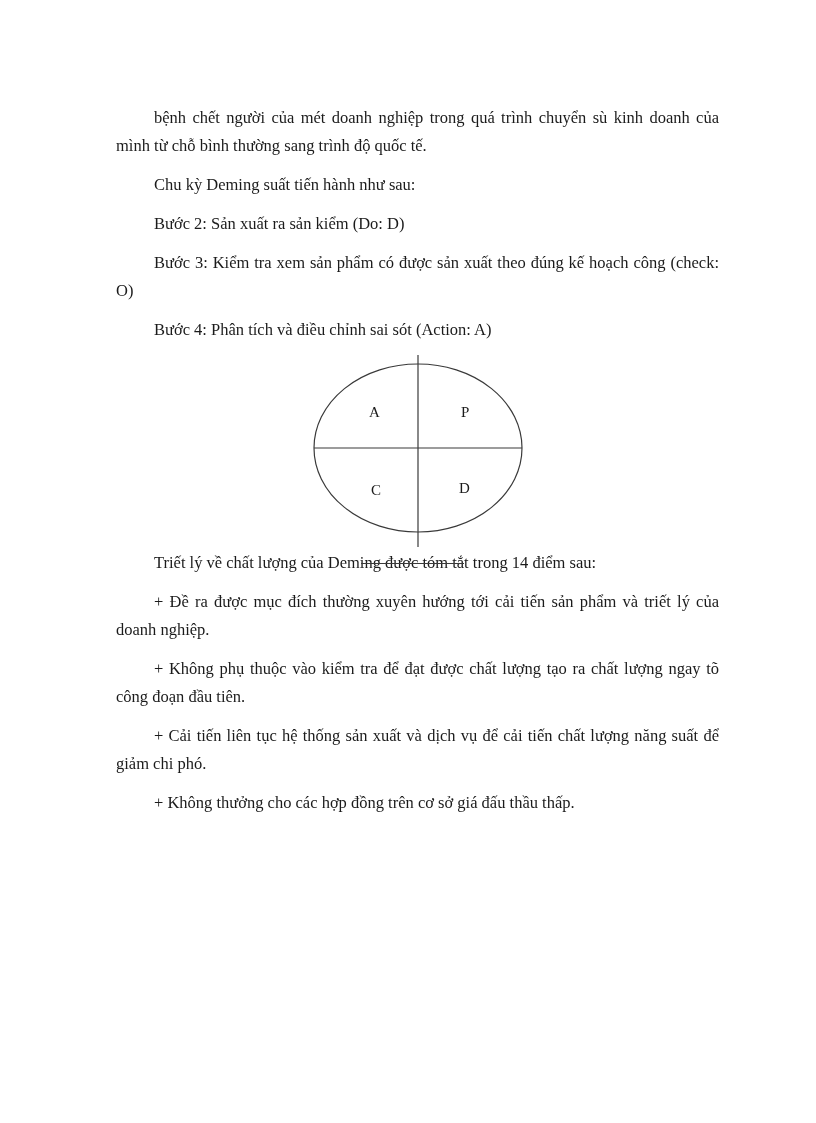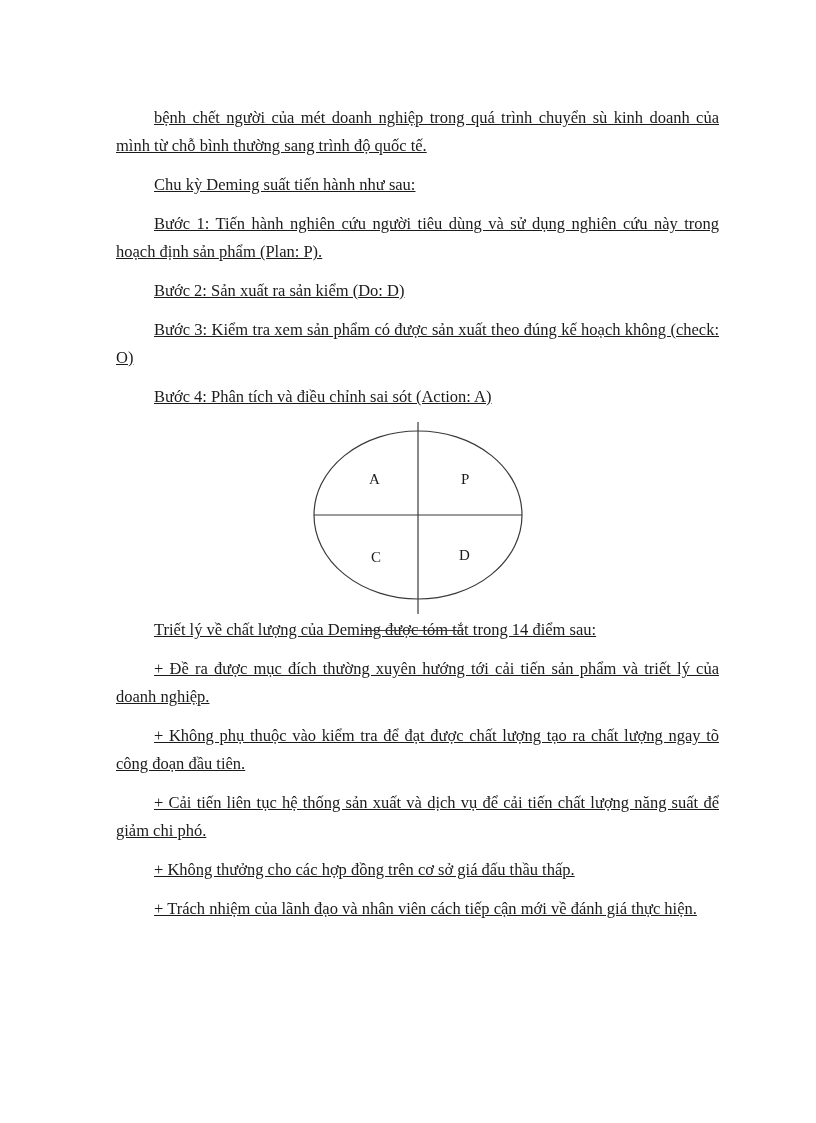--- a/index.html
+++ b/index.html
@@ -16,21 +16,20 @@
     padding: 104px 97px 40px 116px;
     font-family: "Liberation Serif", "DejaVu Serif", serif;
     color: #1b1b1b;
   }
   p.para {
     margin: 0 0 11px 0;
     font-size: 16.5px;
     line-height: 28px;
     text-align: justify;
     text-indent: 38px;
-    text-decoration: underline;
   }
   .diagram-wrap {
     position: relative;
     width: 100%;
     display: flex;
     justify-content: center;
     margin: 4px 0 2px 0;
     height: 192px;
   }
   .diagram-wrap svg {
@@ -54,23 +53,22 @@
     height: 0;
   }
 </style>
 </head>
 <body>
 
 <div class="page">
 
   <p class="para">bệnh chết người của mét doanh nghiệp trong quá trình chuyển sù kinh doanh của mình từ chỗ bình thường sang trình độ quốc tế.</p>
   <p class="para">Chu kỳ Deming suất tiến hành như sau:</p>
-  <p class="para">Bước 1: Tiến hành nghiên cứu người tiêu dùng và sử dụng nghiên cứu này trong hoạch định sản phẩm (Plan: P).</p>
   <p class="para">Bước 2: Sản xuất ra sản kiểm (Do: D)</p>
-  <p class="para">Bước 3: Kiểm tra xem sản phẩm có được sản xuất theo đúng kế hoạch không (check: O)</p>
+  <p class="para">Bước 3: Kiểm tra xem sản phẩm có được sản xuất theo đúng kế hoạch công (check: O)</p>
   <p class="para">Bước 4: Phân tích và điều chỉnh sai sót (Action: A)</p>
 
   <div class="diagram-wrap">
     <svg width="230" height="192" viewBox="0 0 230 192">
       <ellipse cx="115" cy="93" rx="104" ry="84" fill="none" stroke="#3a3a3a" stroke-width="1.2"></ellipse>
       <line x1="115" y1="0" x2="115" y2="192" stroke="#3a3a3a" stroke-width="1.2"></line>
       <line x1="11" y1="93" x2="219" y2="93" stroke="#3a3a3a" stroke-width="1.2"></line>
       <text class="quad-label" x="66" y="62">A</text>
       <text class="quad-label" x="158" y="62">P</text>
       <text class="quad-label" x="68" y="140">C</text>
@@ -79,15 +77,14 @@
   </div>
 
   <p class="para para-with-artifact">
     <span>Triết lý về chất lượng của Deming được tóm tắt trong 14 điểm sau:</span>
     <span class="line-artifact"></span>
   </p>
   <p class="para">+ Đề ra được mục đích thường xuyên hướng tới cải tiến sản phẩm và triết lý của doanh nghiệp.</p>
   <p class="para">+ Không phụ thuộc vào kiểm tra để đạt được chất lượng tạo ra chất lượng ngay tõ công đoạn đầu tiên.</p>
   <p class="para">+ Cải tiến liên tục hệ thống sản xuất và dịch vụ để cải tiến chất lượng năng suất để giảm chi phó.</p>
   <p class="para">+ Không thưởng cho các hợp đồng trên cơ sở giá đấu thầu thấp.</p>
-  <p class="para">+ Trách nhiệm của lãnh đạo và nhân viên cách tiếp cận mới về đánh giá thực hiện.</p>
 
 </div>
 
 </body></html>

